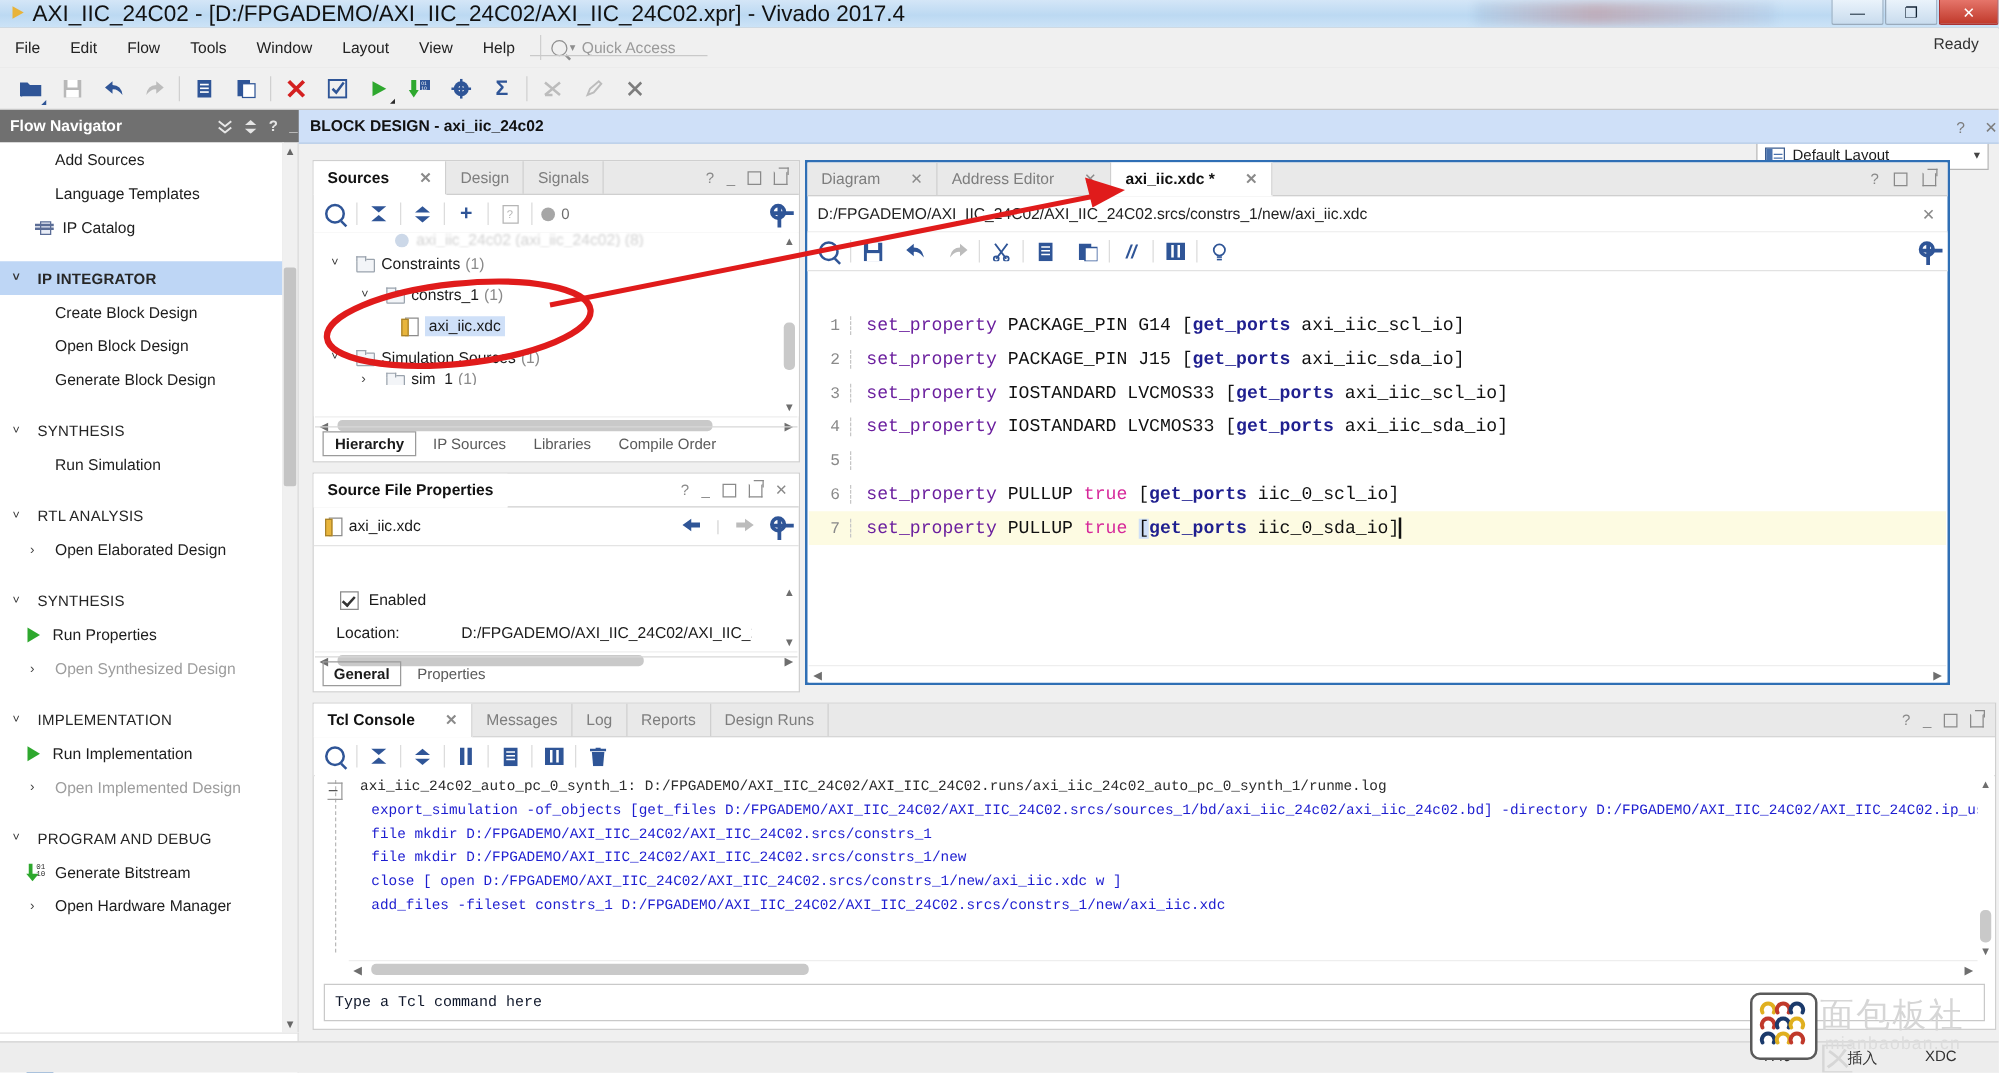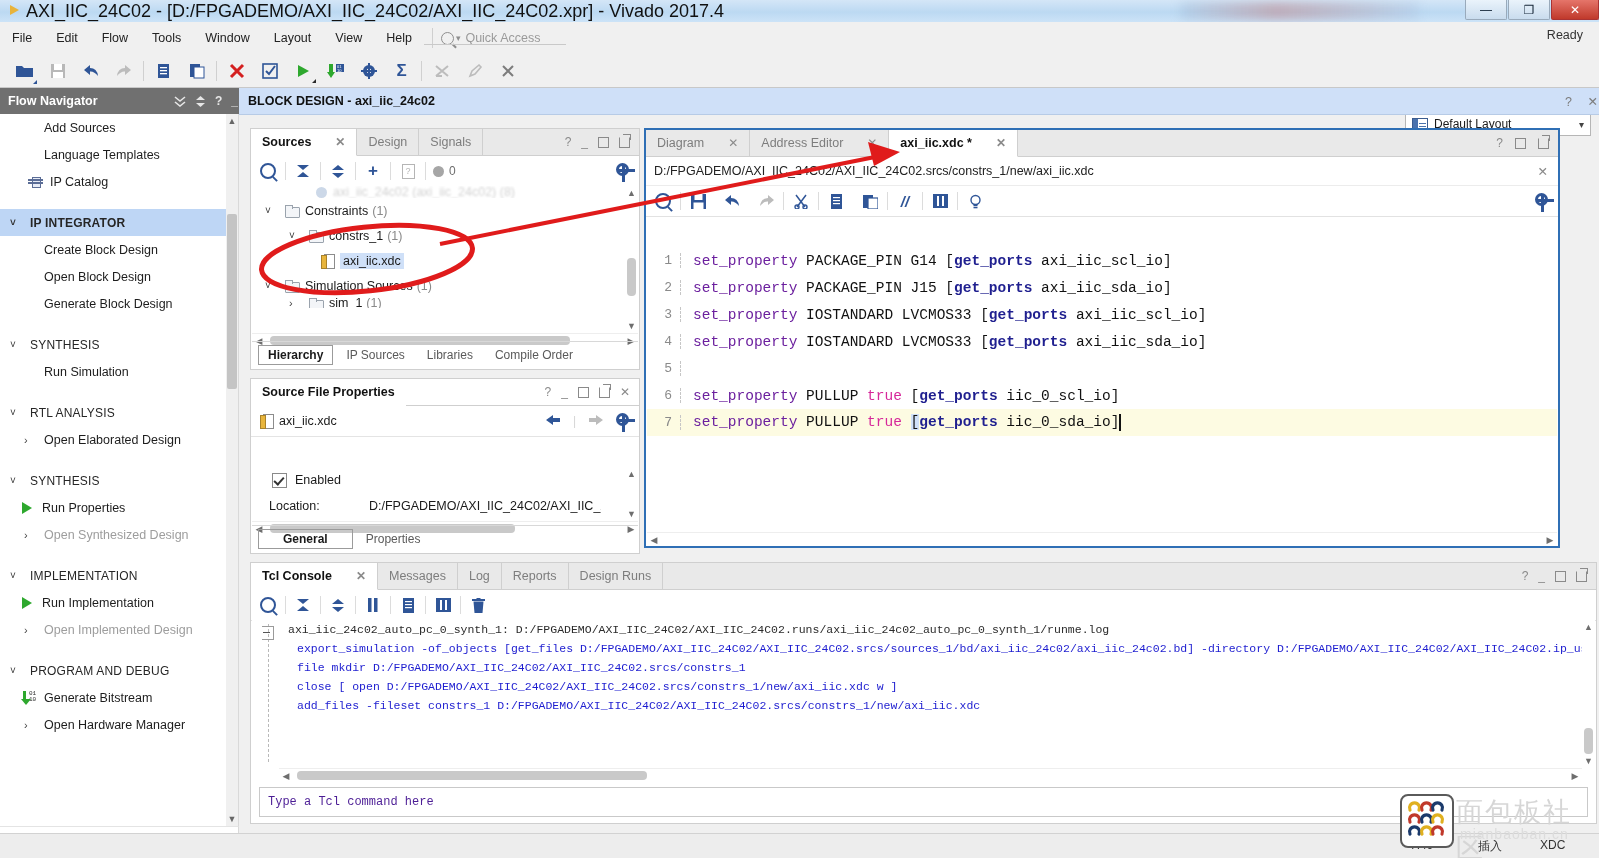--- a/index.html
+++ b/index.html
@@ -602,21 +602,21 @@
       </div>
     </div>
     <div class="sbh" style="position:absolute;left:1px;right:1px;top:142px;">
       <div class="arr">◀</div>
       <div class="track">
           <div class="thumb" style="left:4px;width:245px;"></div>
         </div>
       <div class="arr">▶</div>
     </div>
     <div style="position:absolute;left:1px;right:1px;bottom:1px;height:26px;border-top:1px solid #d8d8d8;display:flex;align-items:center;padding-left:6px;gap:4px;">
-      <div style="border:1px solid #9b9b9b;padding:2px 24px;font-weight:bold;font-size:12px;"><span>General</span></div>
+      <div style="border:1px solid #9b9b9b;padding:2px 8px;font-weight:bold;font-size:12px;"><span>General</span></div>
       <div style="padding:2px 9px;font-size:12px;color:#5a5a5a;"><span>Properties</span></div>
     </div>
   </div>
 
   <div class="editorwrap">
     <div class="tabstrip">
       <div class="tab">
         <span>Diagram</span>
         <span class="tx">✕</span>
       </div>
@@ -819,20 +819,23 @@
       <div class="minus"></div>
       <div class="tline" style="padding-left:36px;">
           <span style="color:#2b2b2b;">axi_iic_24c02_auto_pc_0_synth_1: D:/FPGADEMO/AXI_IIC_24C02/AXI_IIC_24C02.runs/axi_iic_24c02_auto_pc_0_synth_1/runme.log</span>
         </div>
       <div class="tline" style="padding-left:45px;">
           <span>export_simulation -of_objects [get_files D:/FPGADEMO/AXI_IIC_24C02/AXI_IIC_24C02.srcs/sources_1/bd/axi_iic_24c02/axi_iic_24c02.bd] -directory D:/FPGADEMO/AXI_IIC_24C02/AXI_IIC_24C02.ip_user_files/sim_scripts -ip_</span>
         </div>
       <div class="tline" style="padding-left:45px;">
           <span>file mkdir D:/FPGADEMO/AXI_IIC_24C02/AXI_IIC_24C02.srcs/constrs_1</span>
         </div>
+      <div class="tline" style="padding-left:45px;">
+          <span>file mkdir D:/FPGADEMO/AXI_IIC_24C02/AXI_IIC_24C02.srcs/constrs_1/new</span>
+        </div>
       <div class="tline" style="padding-left:45px;align-items:center;">
           <span>close [ open D:/FPGADEMO/AXI_IIC_24C02/AXI_IIC_24C02.srcs/constrs_1/new/axi_iic.xdc w ]</span>
         </div>
       <div class="tline" style="padding-left:45px;">
           <span>add_files -fileset constrs_1 D:/FPGADEMO/AXI_IIC_24C02/AXI_IIC_24C02.srcs/constrs_1/new/axi_iic.xdc</span>
         </div>
     </div>
     <div class="sbv" style="position:absolute;right:1px;top:57px;width:13px;height:148px;">
       <div class="arr">▲</div>
       <div class="track">
@@ -841,21 +844,21 @@
       <div class="arr">▼</div>
     </div>
     <div class="sbh" style="position:absolute;left:28px;right:14px;top:205px;">
       <div class="arr">◀</div>
       <div class="track">
           <div class="thumb" style="left:4px;width:350px;"></div>
         </div>
       <div class="arr">▶</div>
     </div>
     <div style="position:absolute;left:8px;right:8px;bottom:6px;height:28px;border:1px solid #c9c9c9;background:#fff;display:flex;align-items:center;padding-left:8px;">
-      <span style="font-family:'Liberation Mono',monospace;font-size:12px;color:#4c1d95;">Type a Tcl command here</span>
+      <span style="font-family:'Liberation Mono',monospace;font-size:12px;color:#0f172a;">Type a Tcl command here</span>
     </div>
   </div>
 
   <div class="statusbar">
     <span class="s" style="left:1410px;">7:49</span>
     <span class="s" style="left:1478px;">插入</span>
     <span class="s" style="left:1540px;">XDC</span>
   </div>
 
   <div class="wm">

